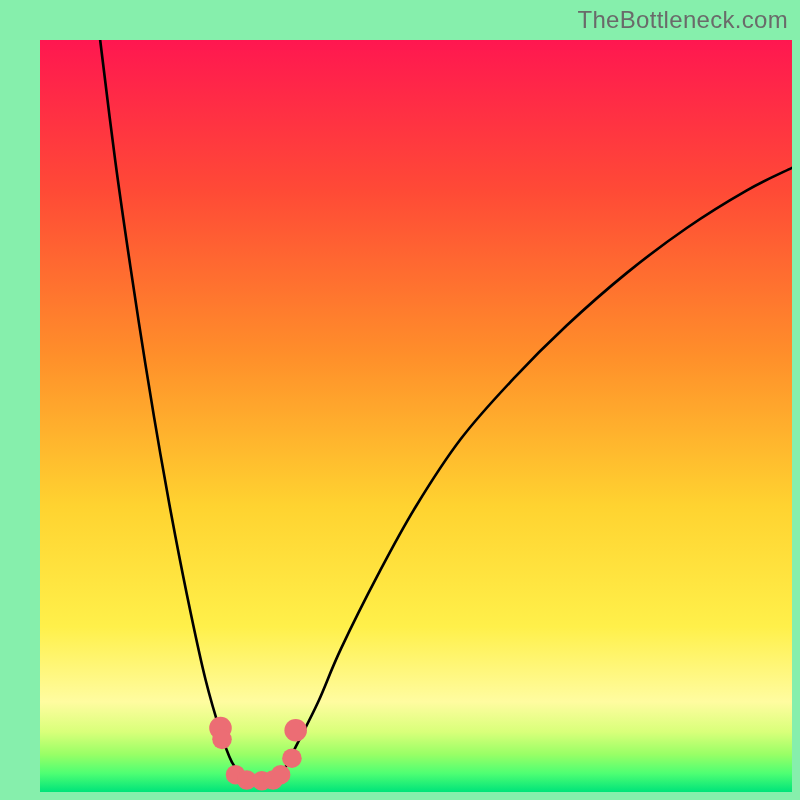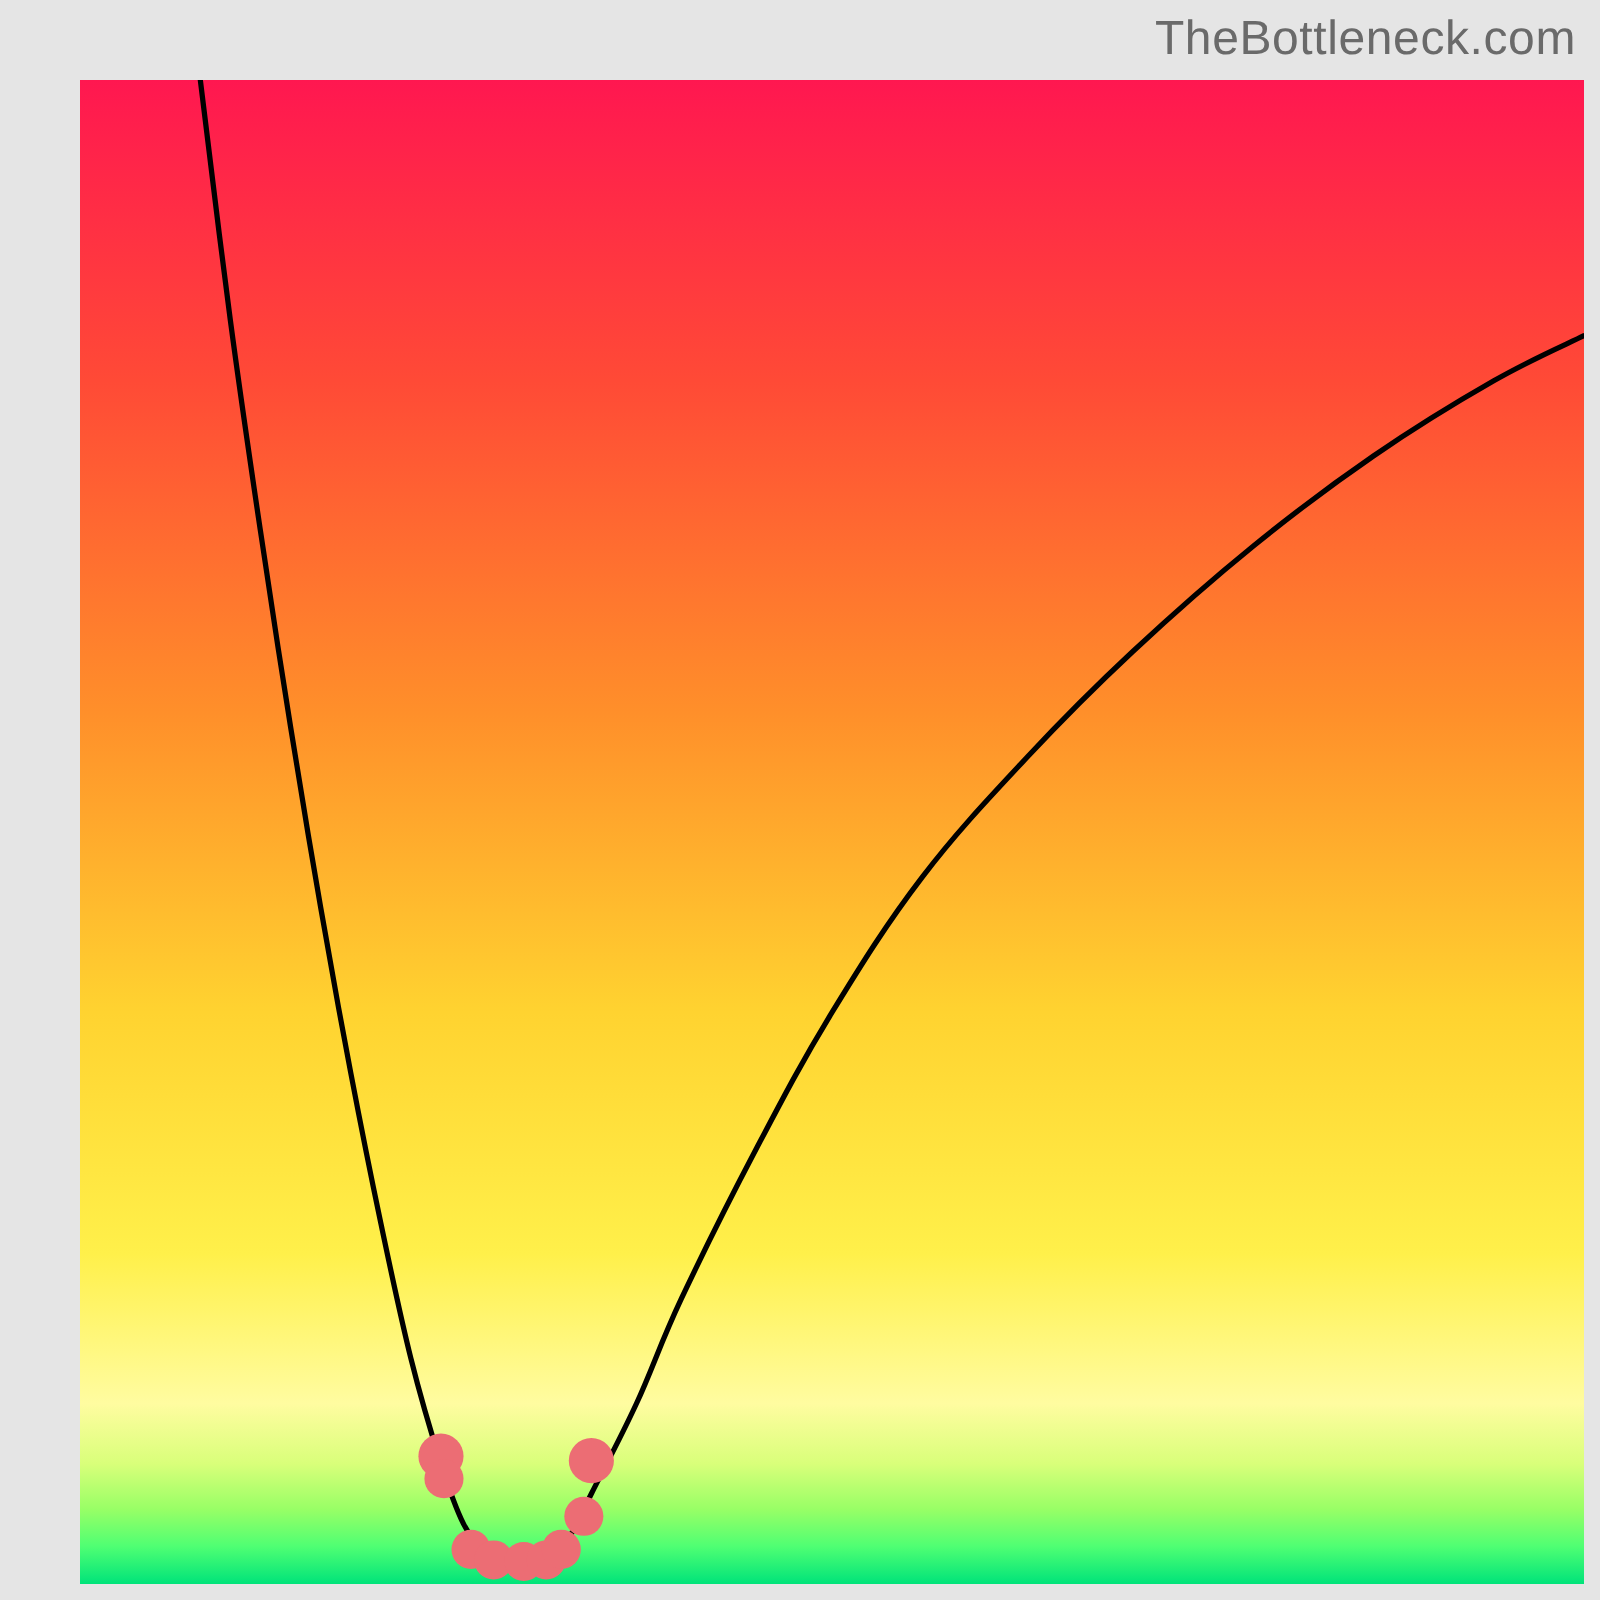--- a/index.html
+++ b/index.html
@@ -8,21 +8,21 @@
     width: 800px;
     height: 800px;
     background: #000;
     overflow: hidden;
     font-family: Arial, Helvetica, sans-serif;
   }
   .outer {
     position: relative;
     width: 800px;
     height: 800px;
-    background: #e5e5e5;
+    background: #86efac;
     text-decoration: underline;
   }
   .plot-area {
     position: absolute;
     left: 40px;
     top: 40px;
     width: 752px;
     height: 752px;
   }
   .gradient-bg {

